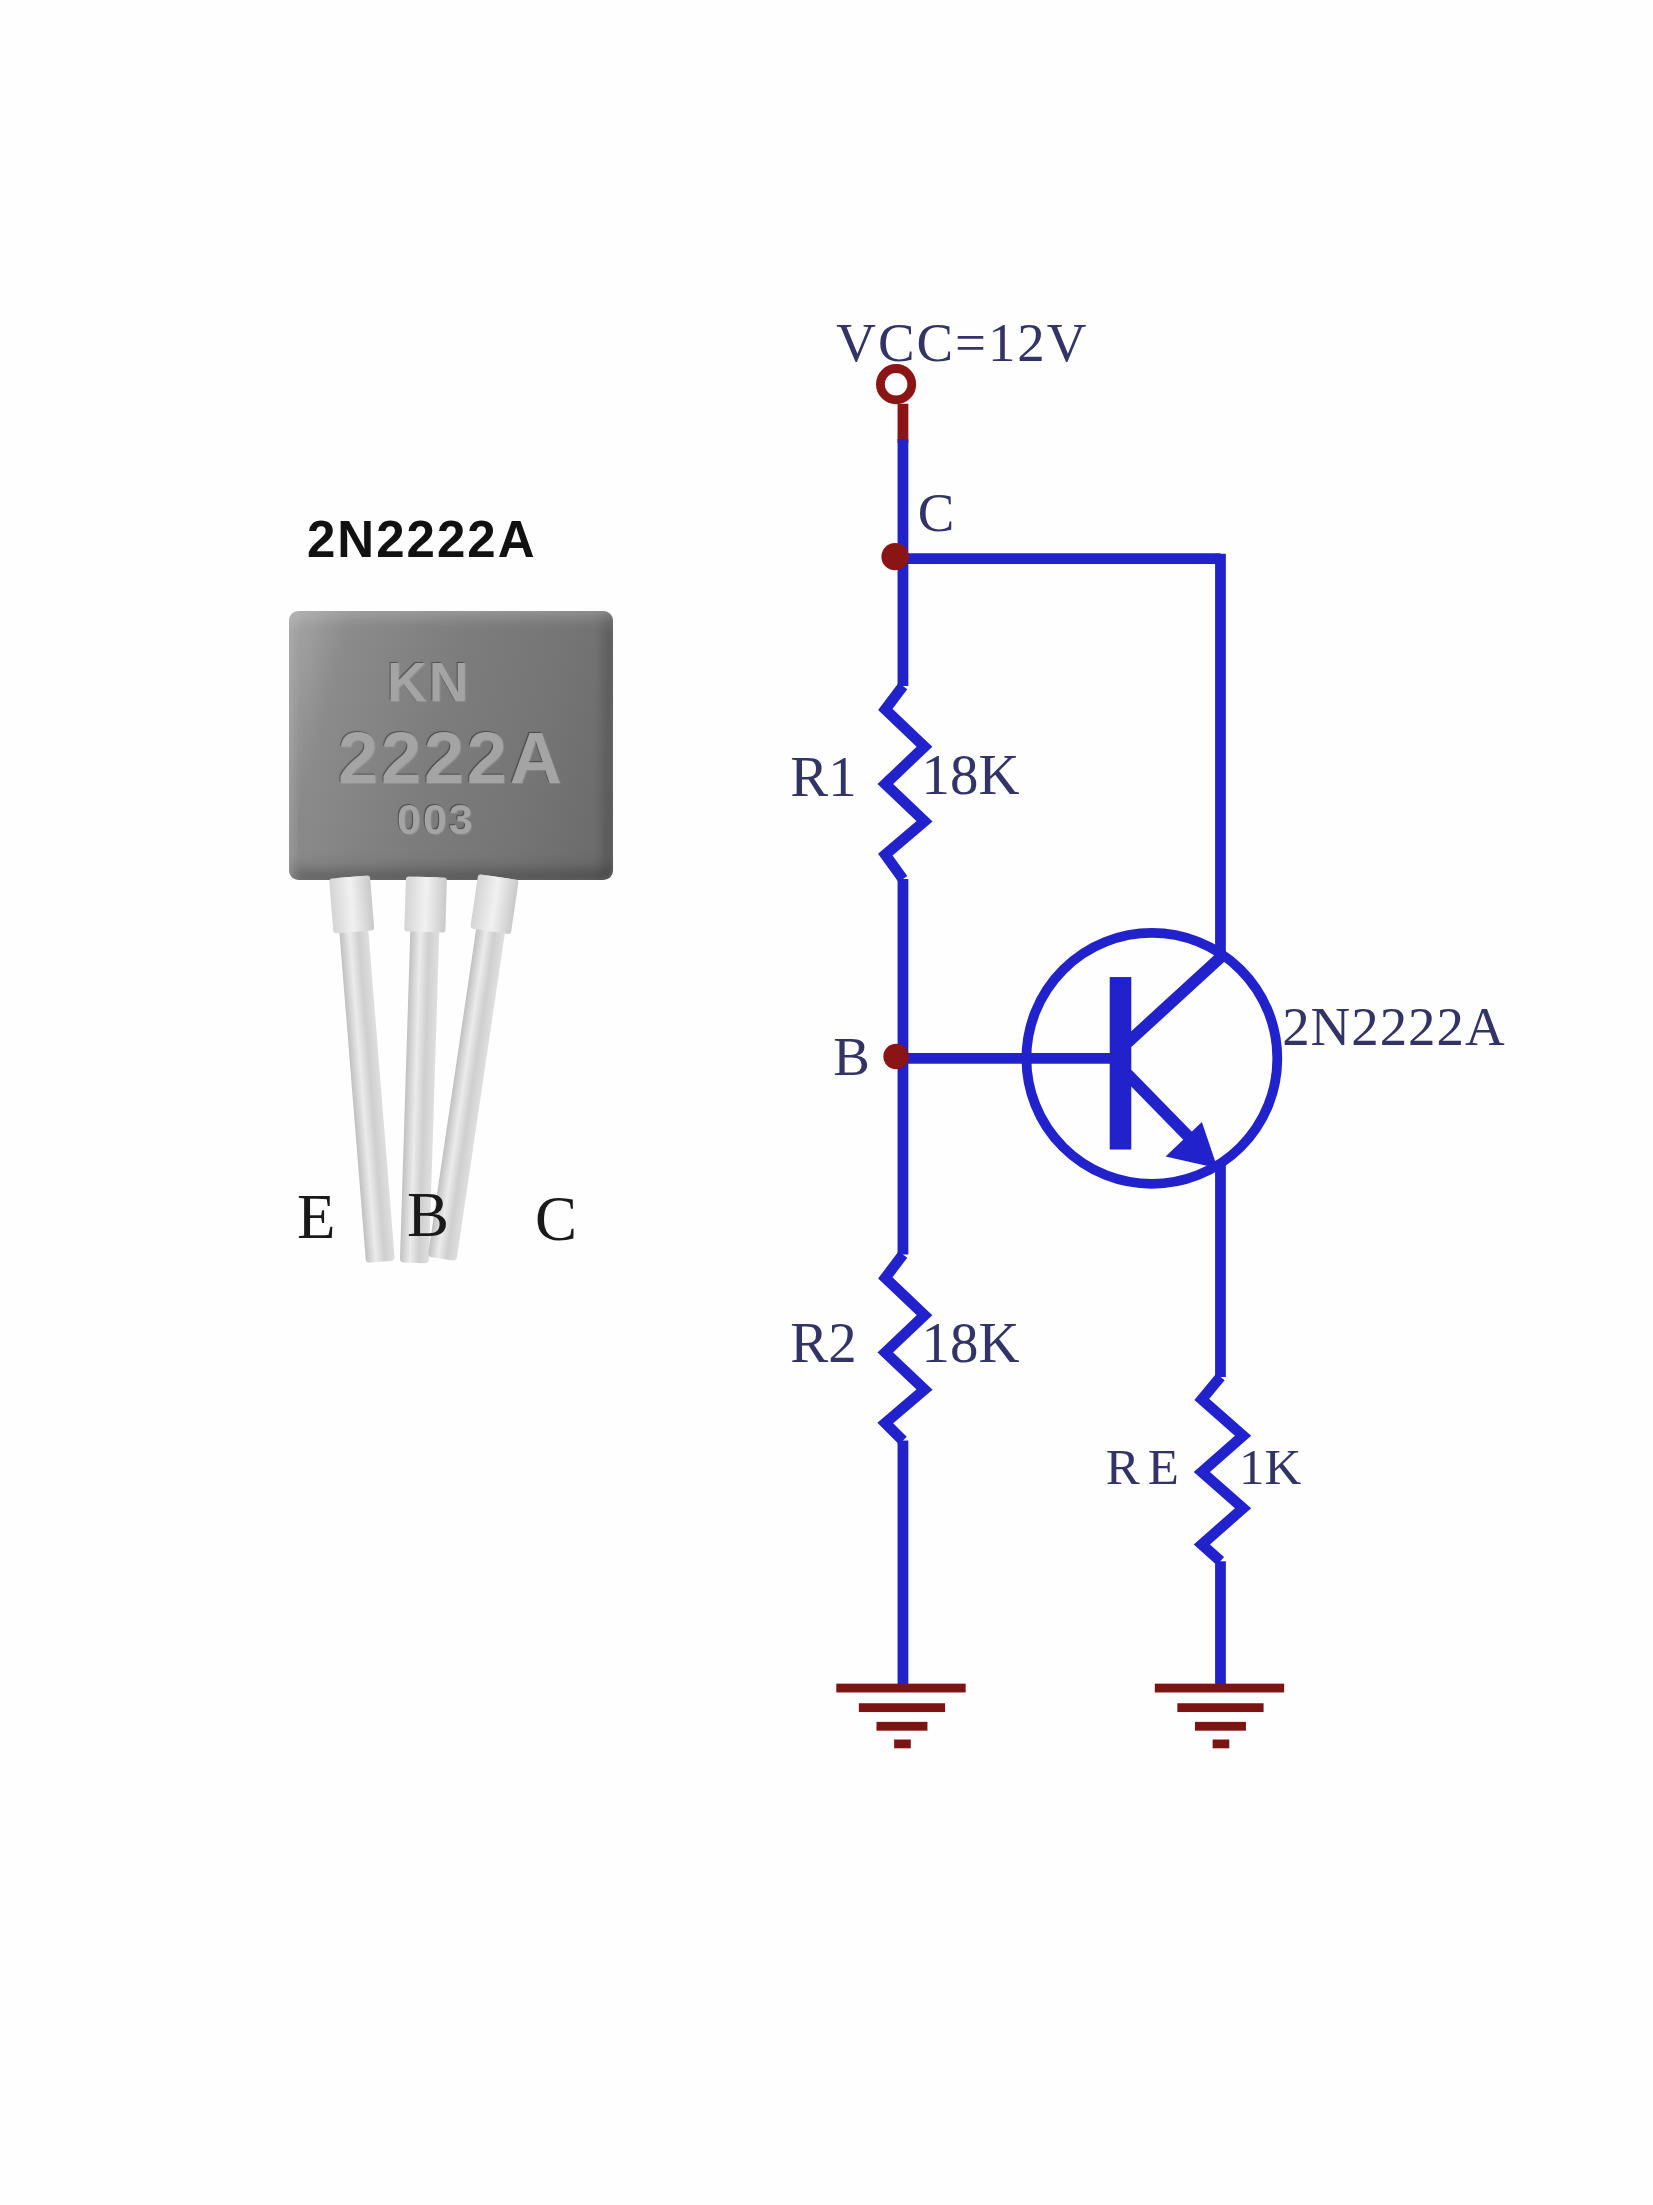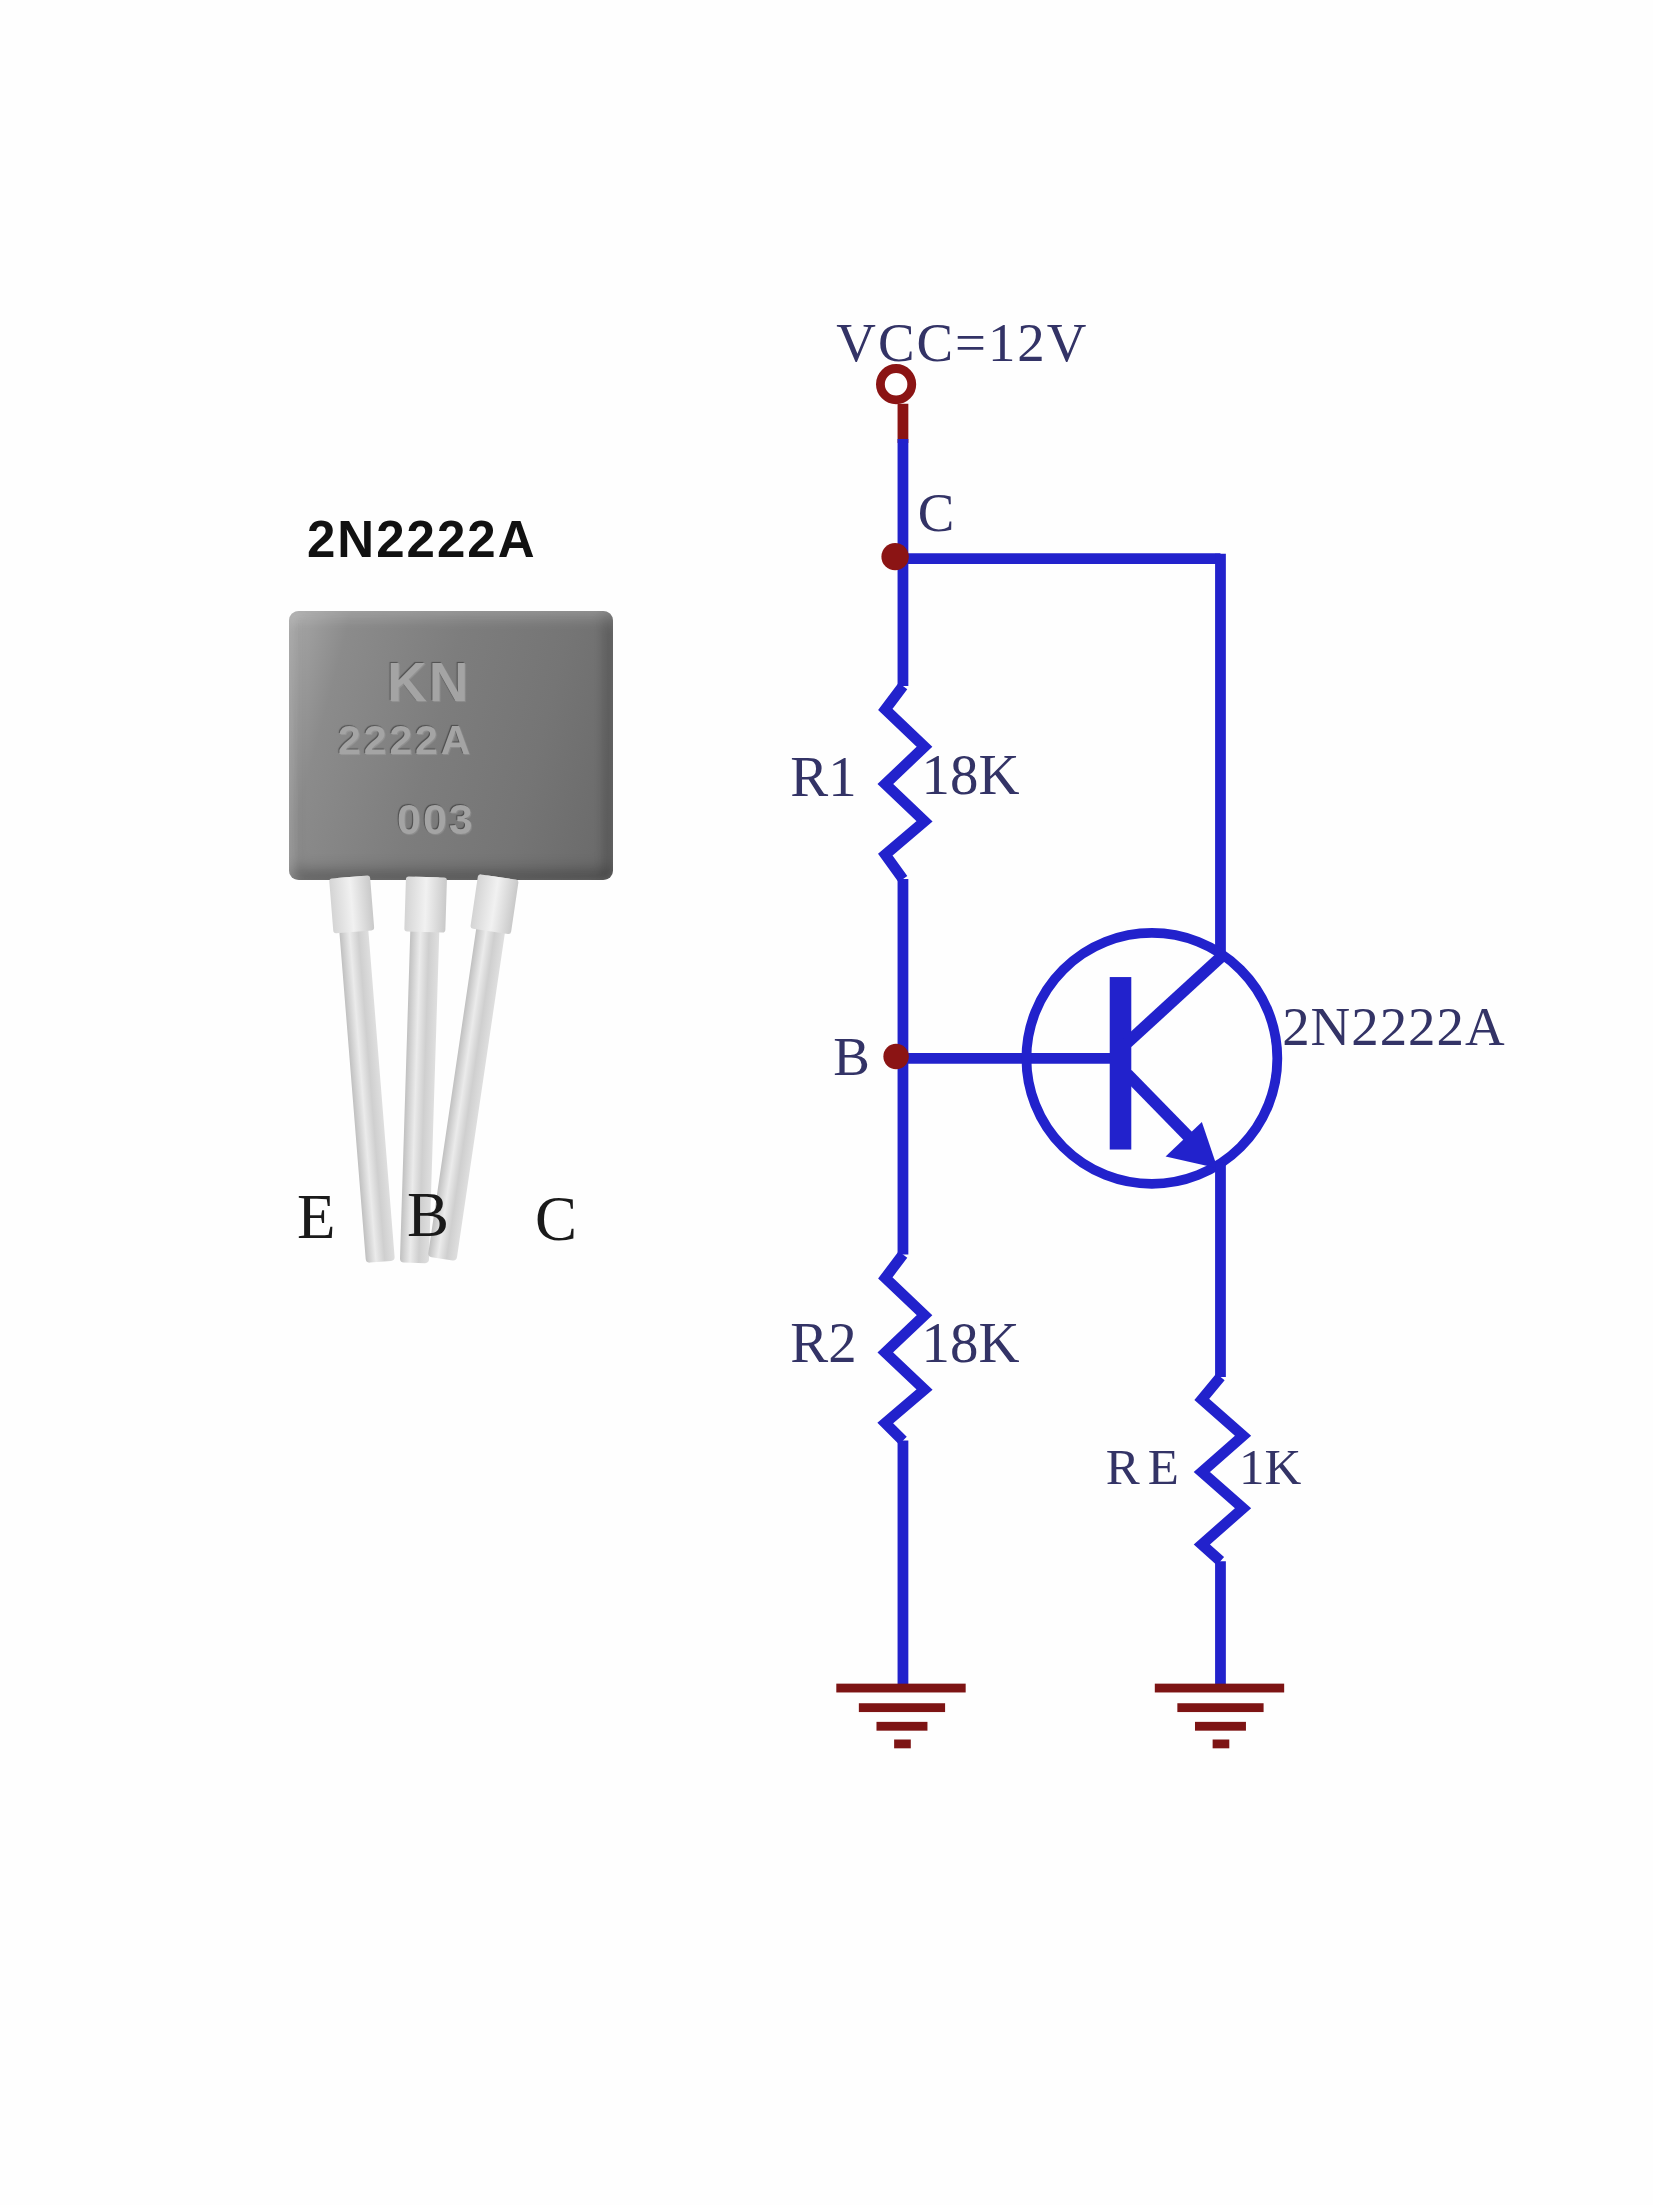--- a/index.html
+++ b/index.html
@@ -29,21 +29,21 @@
                 inset -7.8px 0 11.8px rgba(0,0,0,.18);
   }
   .chip-mark {
     position:absolute;
     font-family:"Liberation Sans", sans-serif;
     color:var(--color-chip_marking,#a2a2a2);
     text-shadow:1px 1px 1px rgba(255,255,255,.14), -1px -1px 1px rgba(0,0,0,.38);
     white-space:nowrap;
   }
   .chip-mark-1 { left:98px; top:39px;  font-size:55px; font-weight:700; letter-spacing:2px; }
-  .chip-mark-2 { left:49px;  top:106px; font-size:41px; font-weight:700; letter-spacing:2.9px; }
+  .chip-mark-2 { left:49px;  top:106px; font-size:72px; font-weight:700; letter-spacing:2.9px; }
   .chip-mark-3 { left:108px; top:184px; font-size:43px; font-weight:700; letter-spacing:2px; }
 
   .leg {
     position:absolute; top:877px;
     width:29px; height:386px;
     border-radius:3.9px;
     background:linear-gradient(90deg,#c0c0c0,#ebebeb 35%,#cfcfcf 65%,#dfdfdf);
     transform-origin:50% 0;
   }
   .leg::before {

